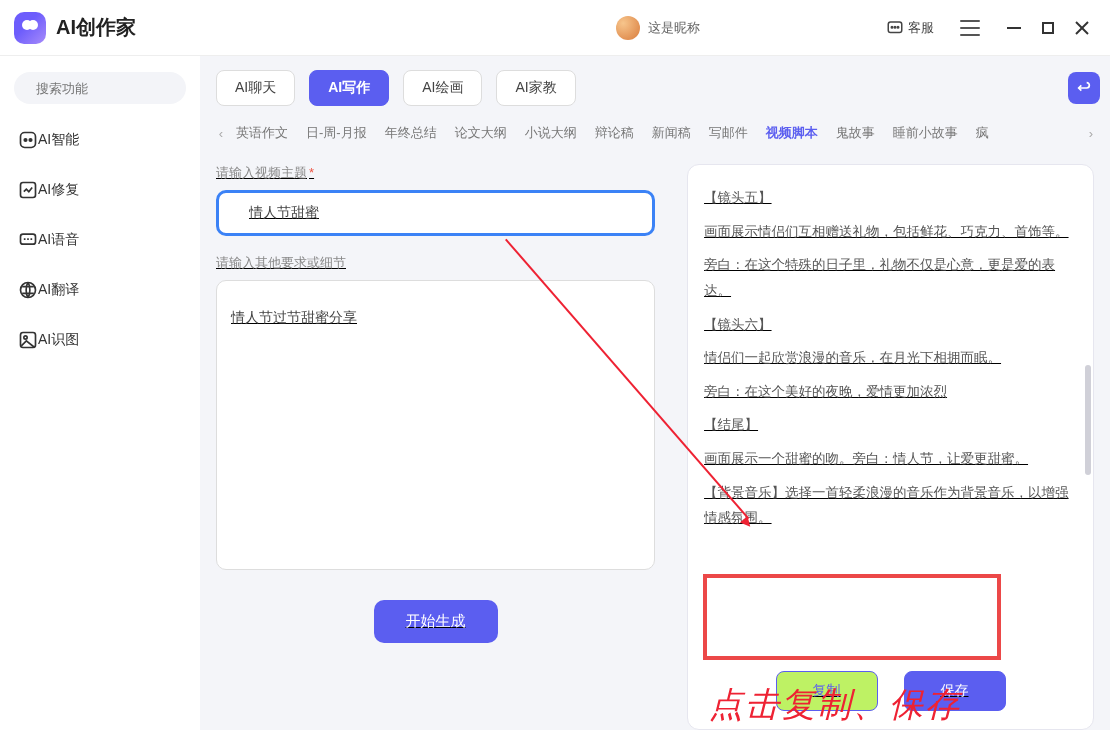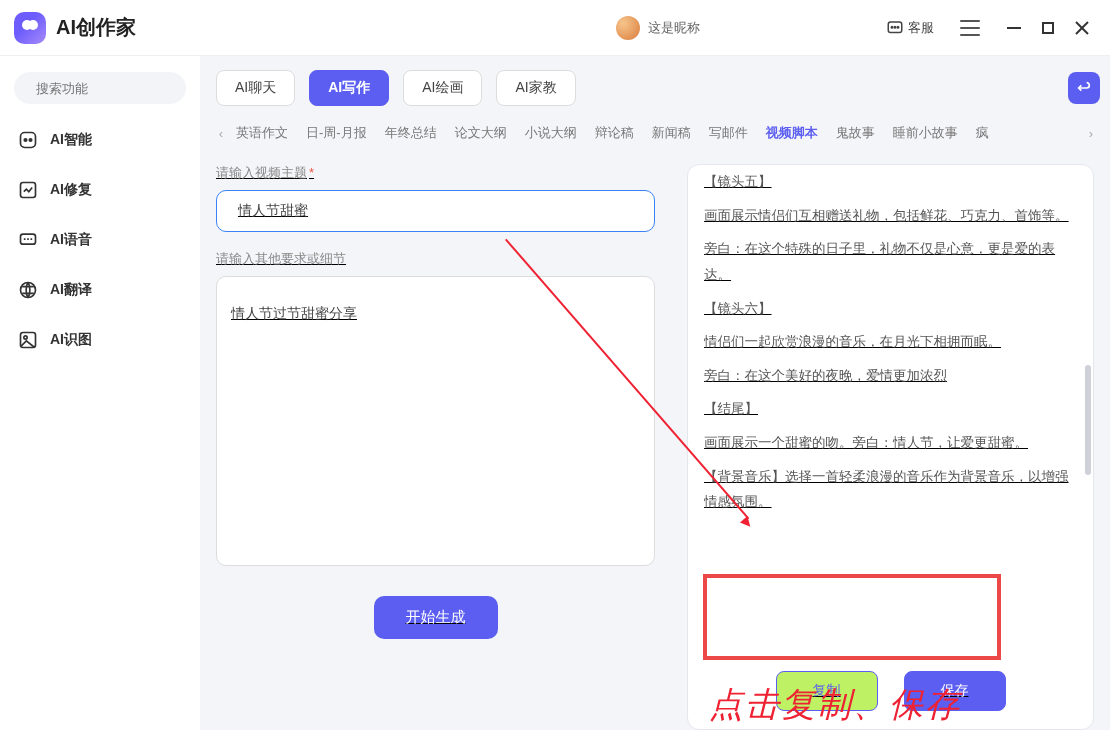--- a/index.html
+++ b/index.html
@@ -20,21 +20,21 @@
 .winbtn { width:28px; height:28px; display:flex; align-items:center; justify-content:center; cursor:pointer; margin-left:6px; }
 .winbtn span { display:inline-block; }
 
 
 .app { display:flex; height:calc(730px - 56px); background:#f4f5f9; }
 .sidebar { width:200px; background:#fff; padding:16px 14px; display:flex; flex-direction:column; }
 .search { display:flex; align-items:center; background:#f3f4f8; border-radius:20px; padding:8px 14px; gap:8px; }
 .search svg { width:16px; height:16px; }
 .search input { border:none; background:none; outline:none; font-size:13px; color:#888; flex:1; }
 .navlist { margin-top:20px; display:flex; flex-direction:column; gap:18px; }
-.navitem { display:flex; align-items:center; gap:12px; padding:6px 4px; color:#333; font-size:14px; cursor:pointer;font-weight:bold; }
+.navitem { display:flex; align-items:center; padding:6px 4px; color:#333; font-size:14px; cursor:pointer; }
 .navitem .icn { width:20px; height:20px; display:flex; align-items:center; justify-content:center; }
 .side-bottom { margin-top:auto; padding-bottom:8px; }
 .side-bottom .navitem { color:#555; }
 
 
 .main { flex:1; display:flex; flex-direction:column; padding:14px 6px 0 12px; position:relative; }
 .tabsrow { display:flex; align-items:center; gap:14px; padding-left:4px; }
 .tab { padding:8px 18px; border:1px solid #ddd; border-radius:8px; background:#fff; font-size:14px; color:#444; cursor:pointer; }
 .tab.active { background:#5b5ef0; color:#fff; border-color:#5b5ef0; font-weight:600; }
 .sendbtn { width:32px; height:32px; border-radius:8px; background:#5b5ef0; color:#fff; display:flex; align-items:center; justify-content:center; margin-right:4px; cursor:pointer; }
@@ -42,25 +42,25 @@
 .chev { width:18px; height:18px; display:flex; align-items:center; justify-content:center; cursor:pointer; color:#aaa; }
 .subtabslist { display:flex; align-items:center; gap:18px; overflow:hidden; flex:1; }
 .subtab { cursor:pointer; white-space:nowrap; position:relative; padding:4px 0; }
 .subtab.active { color:#5b5ef0; font-weight:600; }
 .subtab.active::after { content:""; position:absolute; left:10%; right:10%; bottom:-6px; height:3px; background:#5b5ef0; border-radius:2px; }
 
 .content { display:flex; gap:32px; padding:18px 0 0 4px; flex:1; min-height:0;text-decoration:underline; }
 .leftcol { flex:1 1 52%; display:flex; flex-direction:column; }
 .lbl { font-size:13px; color:#888; margin-bottom:8px; }
 .req { color:#e54; margin-left:2px; }
-.inp { width:100%; border:1px solid #3b82f6; border-radius:10px; background:#fff; padding:12px 21px; font-size:14px; color:#444; outline:none; }
+.inp { width:100%; border:3px solid #3b82f6; border-radius:10px; background:#fff; padding:12px 30px; font-size:14px; color:#444; outline:none; }
 .ta { width:100%; height:290px; border:1px solid #ddd; border-radius:10px; background:#fff; padding:28px 14px; font-size:14px; color:#444; outline:none; resize:none; }
 .genbtn { align-self:center; margin-top:30px; padding:12px 32px; border-radius:10px; background:#5b5ef0; color:#fff; border:none; font-size:15px; cursor:pointer; }
 
-.rightcol { flex:1 1 48%; border:1px solid #e6e6ef; border-radius:12px; background:#fff; padding:4px 16px 14px 16px; display:flex; flex-direction:column; position:relative; margin-right:10px; }
+.rightcol { flex:1 1 48%; border:1px solid #e6e6ef; border-radius:12px; background:#fff; padding:20px 16px 14px 16px; display:flex; flex-direction:column; position:relative; margin-right:10px; }
 .output { flex:1; overflow:auto; font-size:13.5px; color:#555; line-height:1.9; }
 .output p { margin-bottom:8px; }
 .btnrow { display:flex; gap:26px; justify-content:center; padding:10px 0 4px 0; }
 .outbtn { padding:10px 36px; border-radius:8px; font-size:14px; cursor:pointer; border:1px solid #5b5ef0; background:#bef264; color:#5b5ef0; }
 .outbtn.save { background:#5b5ef0; color:#fff; }
 
 
 .redbox { position:absolute; border:4px solid #ec4848; pointer-events:none; }
 .redline { position:absolute; width:1.6px; background:#e23; transform-origin:top left; pointer-events:none; }
 .redarrowhead { position:absolute; width:0; height:0; border-left:5px solid transparent; border-right:5px solid transparent; border-top:10px solid #e23; pointer-events:none; }

